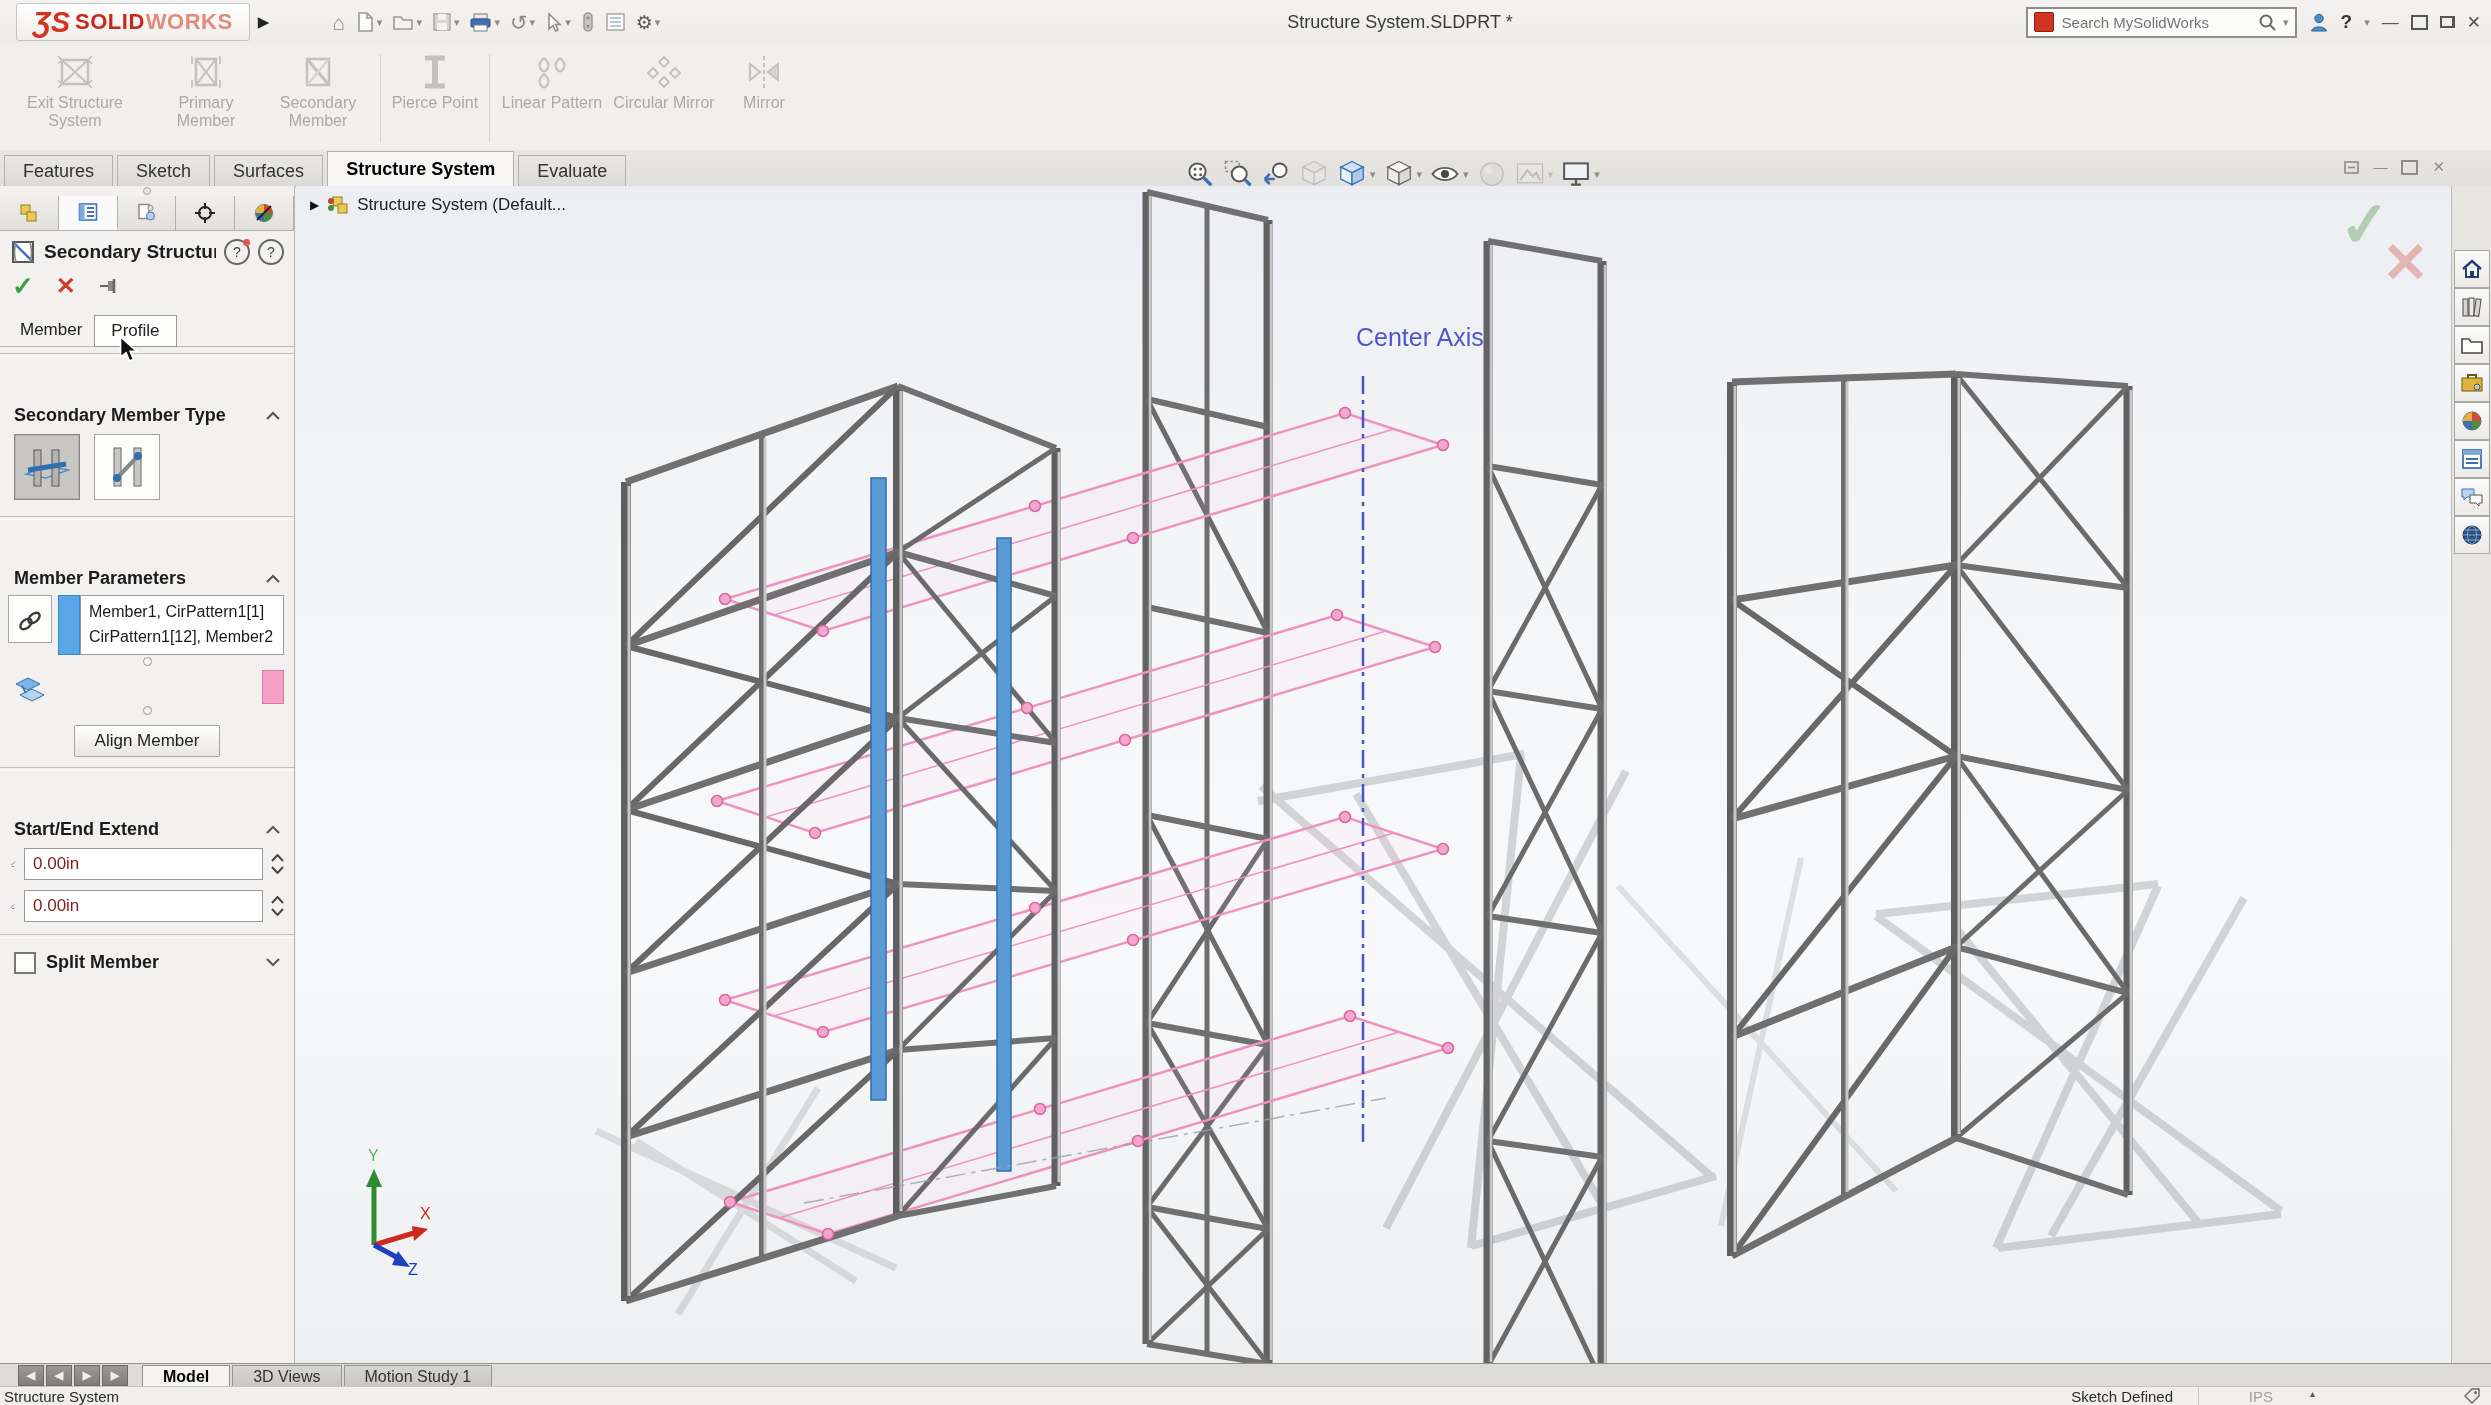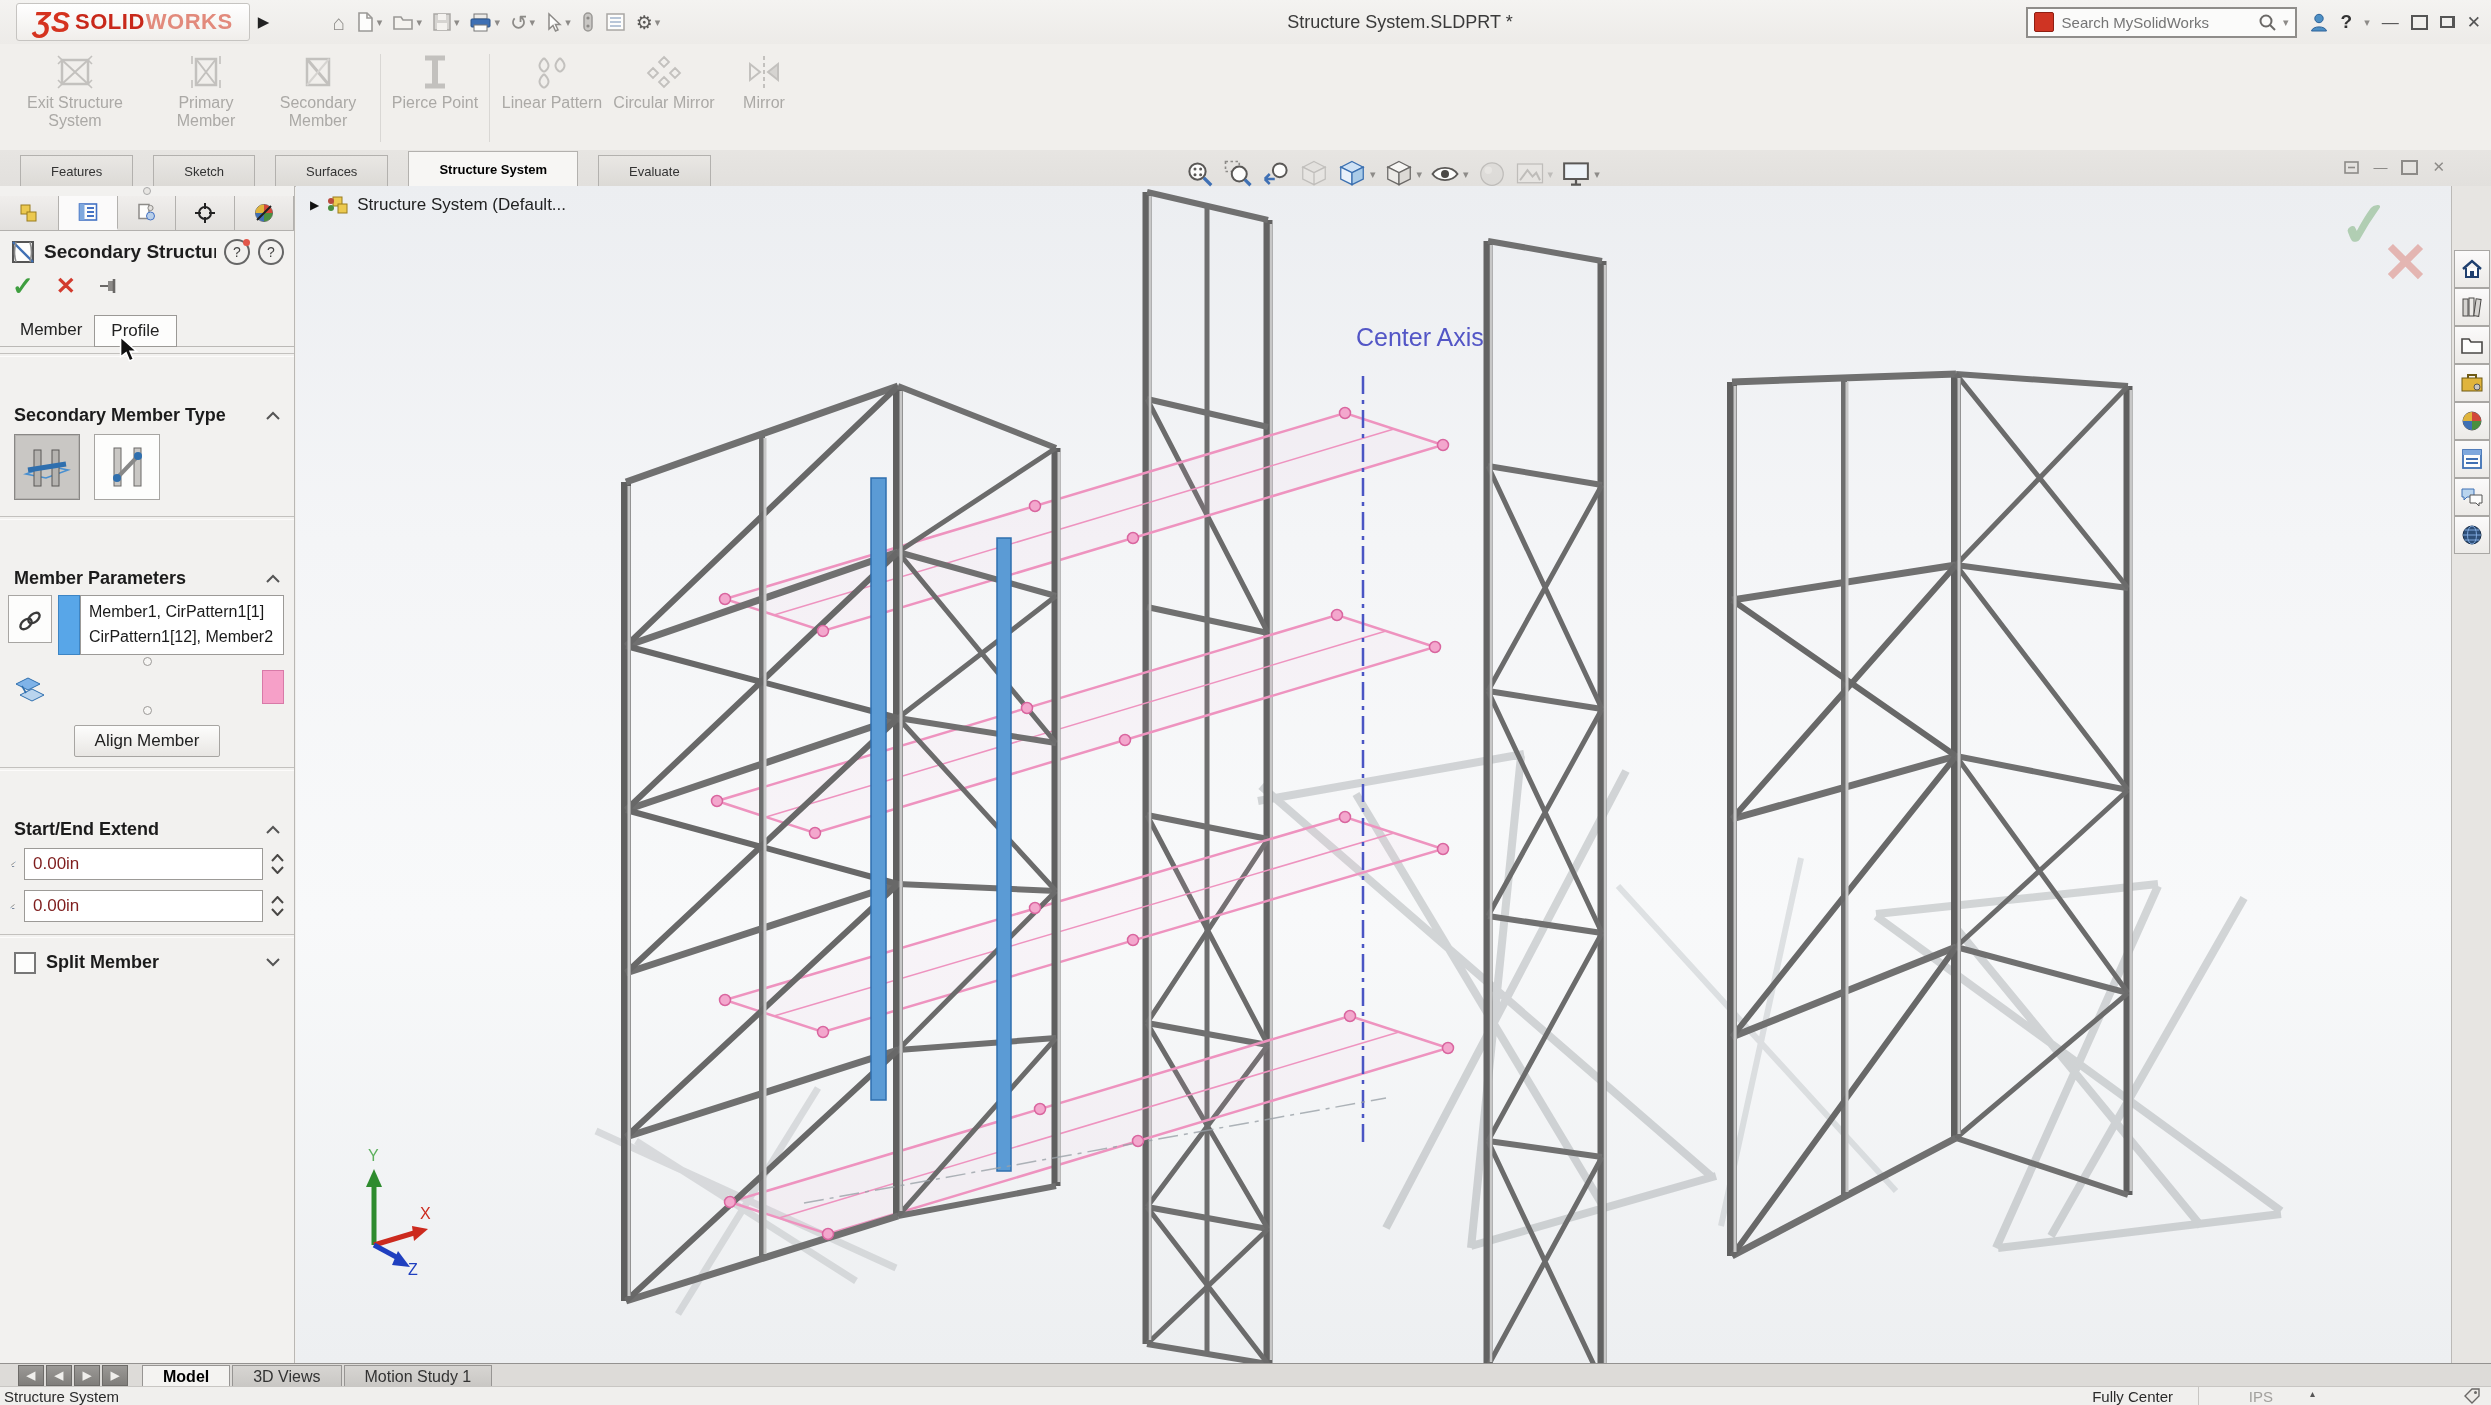--- a/index.html
+++ b/index.html
@@ -36,23 +36,23 @@
   
   .ribbon{position:absolute;left:0;top:44px;width:2491px;height:106px;
     background:#f1efec;display:flex;align-items:flex-start;padding-top:8px;box-sizing:border-box;}
   .rbtn{width:128px;display:flex;flex-direction:column;align-items:center;gap:4px;margin-top:2px;}
   .rbtn.w1{width:150px;} .rbtn.w2{width:112px;}
   .rbtn .lbl{font-size:16px;line-height:1.15;color:#aba9a6;text-align:center;}
   .rsep{width:1px;align-self:stretch;background:#d9d7d4;margin:2px 6px 8px 6px;}
   
   .cmdtabs{position:absolute;left:0;top:150px;width:2491px;height:36px;
     background:linear-gradient(#e7e5e2,#e2e0dd);border-bottom:1px solid #c2c0bd;display:flex;align-items:flex-end;}
-  .ctab{height:30px;margin-left:20px;padding:0 30px;display:flex;align-items:center;
+  .ctab{height:30px;margin-left:4px;padding:0 18px;display:flex;align-items:center;
     background:linear-gradient(#e9e7e4,#dcdad6);border:1px solid #b3b1ae;border-bottom:none;
-    font-size:13px;color:#333;}
+    font-size:18px;color:#333;}
   .ctab.active{background:#f7f6f4;height:34px;font-weight:bold;color:#000;}
   .docwin{position:absolute;right:46px;top:8px;display:flex;align-items:center;gap:14px;color:#8d8b88;}
   
   .main{position:absolute;left:0;top:186px;width:2491px;height:1177px;}
   
   .panel{position:absolute;left:0;top:0;width:295px;height:1177px;background:#f2f1ef;
     border-right:1px solid #b9b7b4;box-sizing:border-box;}
   .grip{height:10px;display:flex;align-items:center;justify-content:center;}
   .grip i{width:6px;height:6px;border-radius:50%;border:1px solid #aaa;background:#e8e6e3;}
   .pm-tabs{height:34px;display:flex;border-bottom:1px solid #b3b1ae;background:#eceae7;}
@@ -789,21 +789,21 @@
       <b>▶</b>
       <b>▶</b>
     </div>
     <div class="btab active">Model</div>
     <div class="btab">3D Views</div>
     <div class="btab">Motion Study 1</div>
   </div>
 
   <div class="statusbar">
     <span class="sb-left">Structure System</span>
-    <span class="sb-defined">Fully Center</span>
+    <span class="sb-defined">Sketch Defined</span>
     <span class="sb-sep"></span>
     <span class="sb-units">IPS</span>
     <span class="sb-uarr">▴</span>
     <svg class="sb-tag" width="18" height="16" viewBox="0 0 18 16">
         <path d="M2,8 L9,1 H16 V8 L9,15 Z" fill="#eceae7" stroke="#6a6866" stroke-width="1.4"></path>
         <circle cx="12.5" cy="4.5" r="1.5" fill="#6a6866"></circle>
       </svg>
   </div>
 
 </div>

